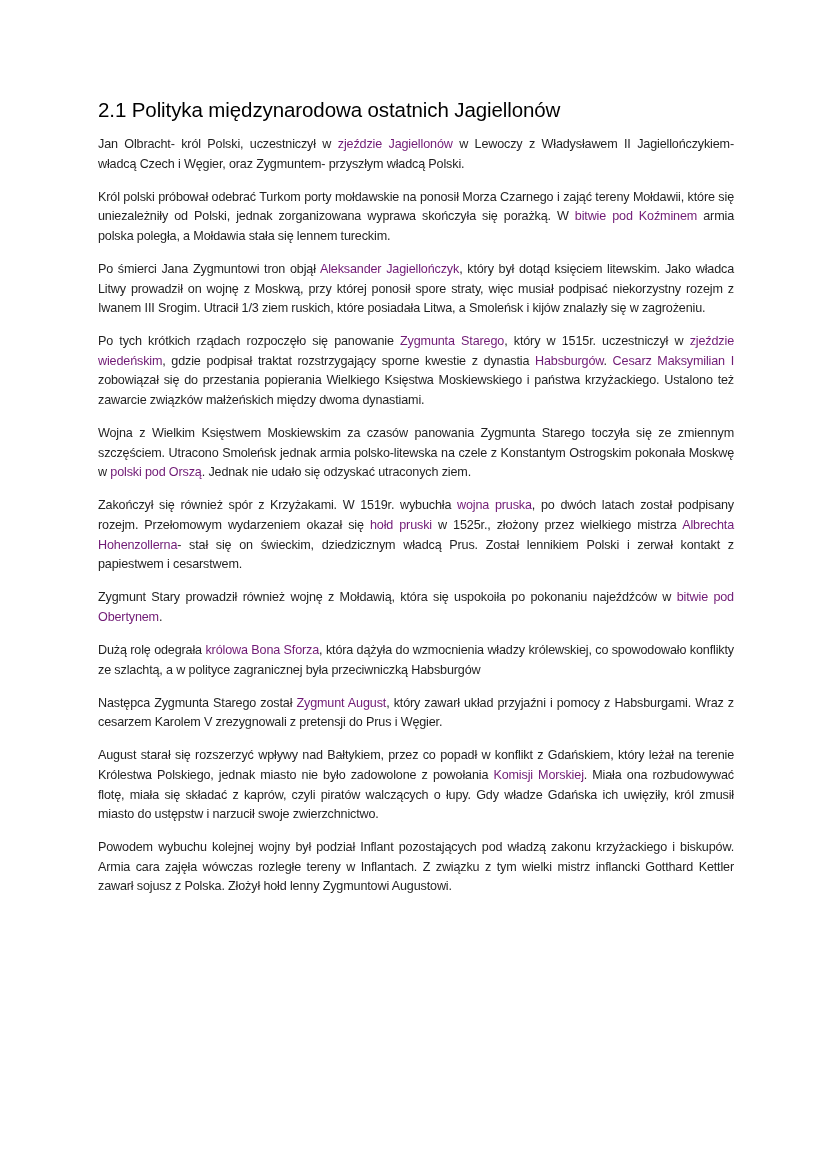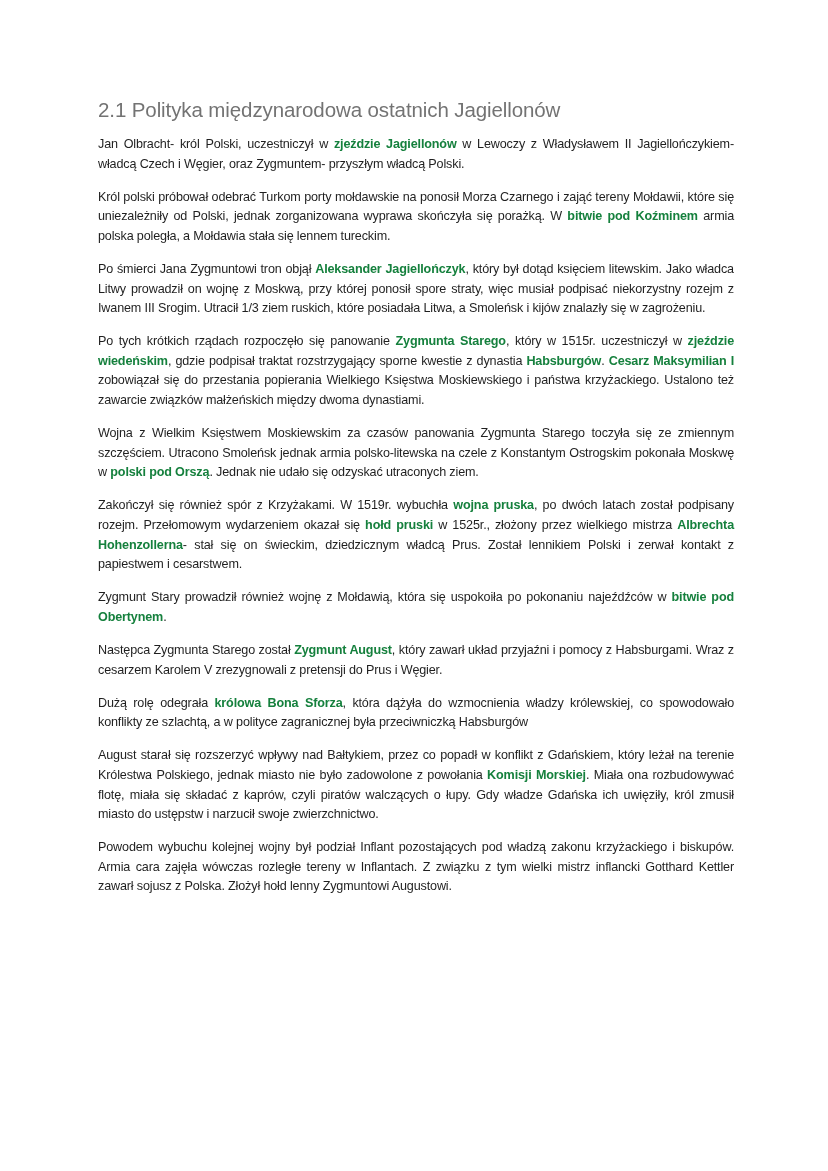--- a/index.html
+++ b/index.html
@@ -4,39 +4,39 @@
 <style>
   html, body { margin: 0; padding: 0; background: #ffffff; }
   body { width: 828px; height: 1171px; overflow: hidden; position: relative; }
   .page {
     position: absolute; left: 98px; top: 96px; width: 636px;
     font-family: "Liberation Sans", sans-serif; color: #1f1f1f;
   }
   h1 {
     font-family: "Liberation Sans", sans-serif;
     font-weight: normal; font-size: 20.5px; line-height: 28px;
-    margin: 0 0 11px 0; color: #737373; letter-spacing: -0.1px;
+    margin: 0 0 11px 0; color: #000000; letter-spacing: -0.1px;
   }
   p {
     margin: 0 0 13.5px 0; font-size: 12.6px; line-height: 19.6px;
     text-align: justify; letter-spacing: -0.15px;
   }
-  b { font-weight: bold; color: #15803d; }
+  b { font-weight: normal; color: #701a75; }
 </style>
 </head>
 <body>
 
 <div class="page">
   <h1>2.1 Polityka międzynarodowa ostatnich Jagiellonów</h1>
   <div id="body">
       <p><span>Jan Olbracht- król Polski, uczestniczył w </span><b>zjeździe Jagiellonów</b><span> w Lewoczy z Władysławem II Jagiellończykiem- władcą Czech i Węgier, oraz Zygmuntem- przyszłym władcą Polski.</span></p>
       <p><span>Król polski próbował odebrać Turkom porty mołdawskie na ponosił Morza Czarnego i zająć tereny Mołdawii, które się uniezależniły od Polski, jednak zorganizowana wyprawa skończyła się porażką. W </span><b>bitwie pod Koźminem</b><span> armia polska poległa, a Mołdawia stała się lennem tureckim.</span></p>
       <p><span>Po śmierci Jana Zygmuntowi tron objął </span><b>Aleksander Jagiellończyk</b><span>, który był dotąd księciem litewskim. Jako władca Litwy prowadził on wojnę z Moskwą, przy której ponosił spore straty, więc musiał podpisać niekorzystny rozejm z Iwanem III Srogim. Utracił 1/3 ziem ruskich, które posiadała Litwa, a Smoleńsk i kijów znalazły się w zagrożeniu.</span></p>
       <p><span>Po tych krótkich rządach rozpoczęło się panowanie </span><b>Zygmunta Starego</b><span>, który w 1515r. uczestniczył w </span><b>zjeździe wiedeńskim</b><span>, gdzie podpisał traktat rozstrzygający sporne kwestie z dynastia </span><b>Habsburgów</b><span>. </span><b>Cesarz Maksymilian I</b><span> zobowiązał się do przestania popierania Wielkiego Księstwa Moskiewskiego i państwa krzyżackiego. Ustalono też zawarcie związków małżeńskich między dwoma dynastiami.</span></p>
       <p><span>Wojna z Wielkim Księstwem Moskiewskim za czasów panowania Zygmunta Starego toczyła się ze zmiennym szczęściem. Utracono Smoleńsk jednak armia polsko-litewska na czele z Konstantym Ostrogskim pokonała Moskwę w </span><b>polski pod Orszą</b><span>. Jednak nie udało się odzyskać utraconych ziem.</span></p>
       <p><span>Zakończył się również spór z Krzyżakami. W 1519r. wybuchła </span><b>wojna pruska</b><span>, po dwóch latach został podpisany rozejm. Przełomowym wydarzeniem okazał się </span><b>hołd pruski</b><span> w 1525r., złożony przez wielkiego mistrza </span><b>Albrechta Hohenzollerna</b><span>- stał się on świeckim, dziedzicznym władcą Prus. Został lennikiem Polski i zerwał kontakt z papiestwem i cesarstwem.</span></p>
       <p><span>Zygmunt Stary prowadził również wojnę z Mołdawią, która się uspokoiła po pokonaniu najeźdźców w </span><b>bitwie pod Obertynem</b><span>.</span></p>
+      <p><span>Dużą rolę odegrała </span><b>królowa Bona Sforza</b><span>, która dążyła do wzmocnienia władzy królewskiej, co spowodowało konflikty ze szlachtą, a w polityce zagranicznej była przeciwniczką Habsburgów</span></p>
       <p><span>Następca Zygmunta Starego został </span><b>Zygmunt August</b><span>, który zawarł układ przyjaźni i pomocy z Habsburgami. Wraz z cesarzem Karolem V zrezygnowali z pretensji do Prus i Węgier.</span></p>
-      <p><span>Dużą rolę odegrała </span><b>królowa Bona Sforza</b><span>, która dążyła do wzmocnienia władzy królewskiej, co spowodowało konflikty ze szlachtą, a w polityce zagranicznej była przeciwniczką Habsburgów</span></p>
       <p><span>August starał się rozszerzyć wpływy nad Bałtykiem, przez co popadł w konflikt z Gdańskiem, który leżał na terenie Królestwa Polskiego, jednak miasto nie było zadowolone z powołania </span><b>Komisji Morskiej</b><span>. Miała ona rozbudowywać flotę, miała się składać z kaprów, czyli piratów walczących o łupy. Gdy władze Gdańska ich uwięziły,  król zmusił miasto do ustępstw i narzucił swoje zwierzchnictwo.</span></p>
       <p><span>Powodem wybuchu kolejnej wojny był podział Inflant pozostających pod władzą zakonu krzyżackiego i biskupów. Armia cara zajęła wówczas rozległe tereny w Inflantach. Z związku z tym wielki mistrz inflancki Gotthard Kettler zawarł sojusz z Polska. Złożył hołd lenny Zygmuntowi Augustowi.</span></p>
     </div>
 </div>
 
 </body></html>

